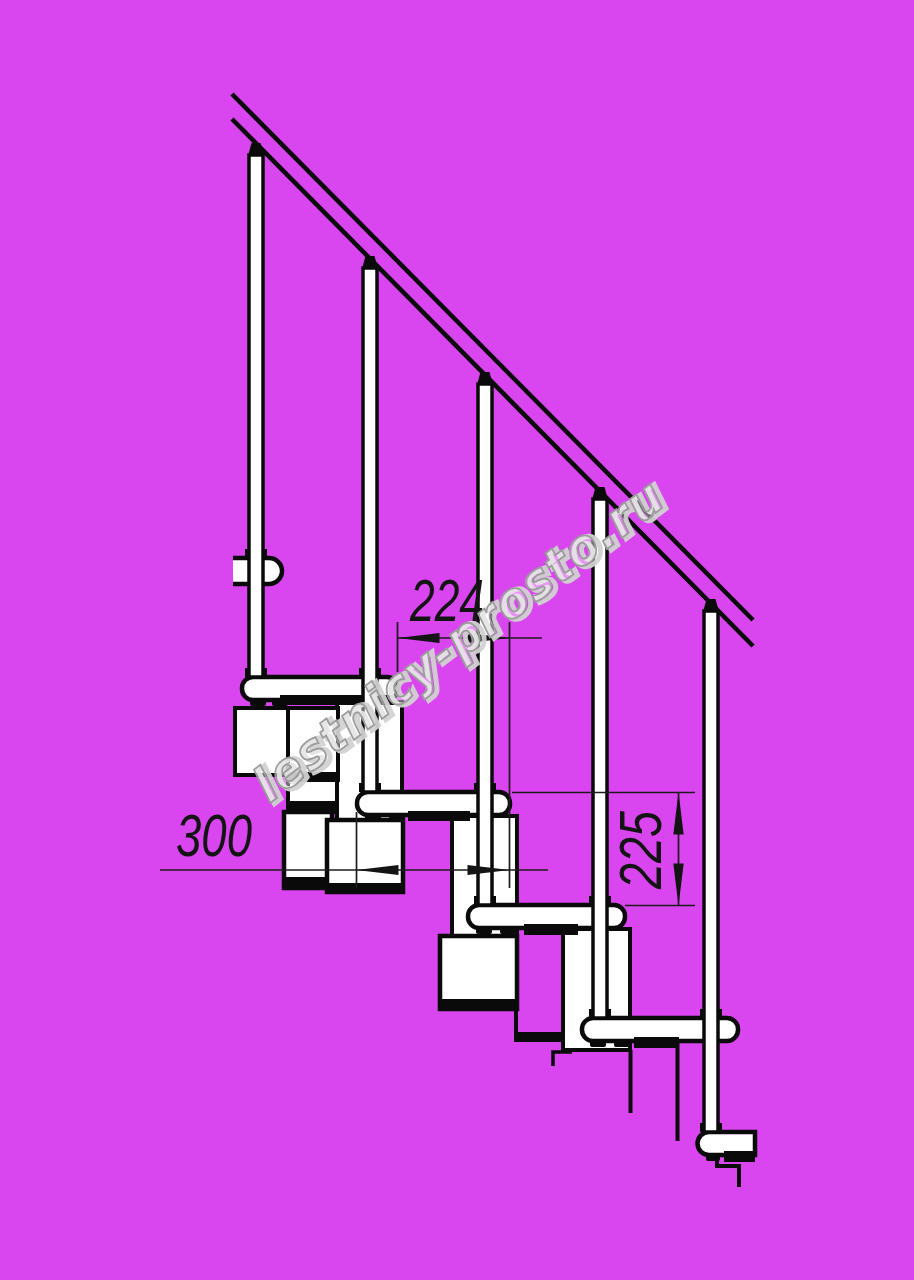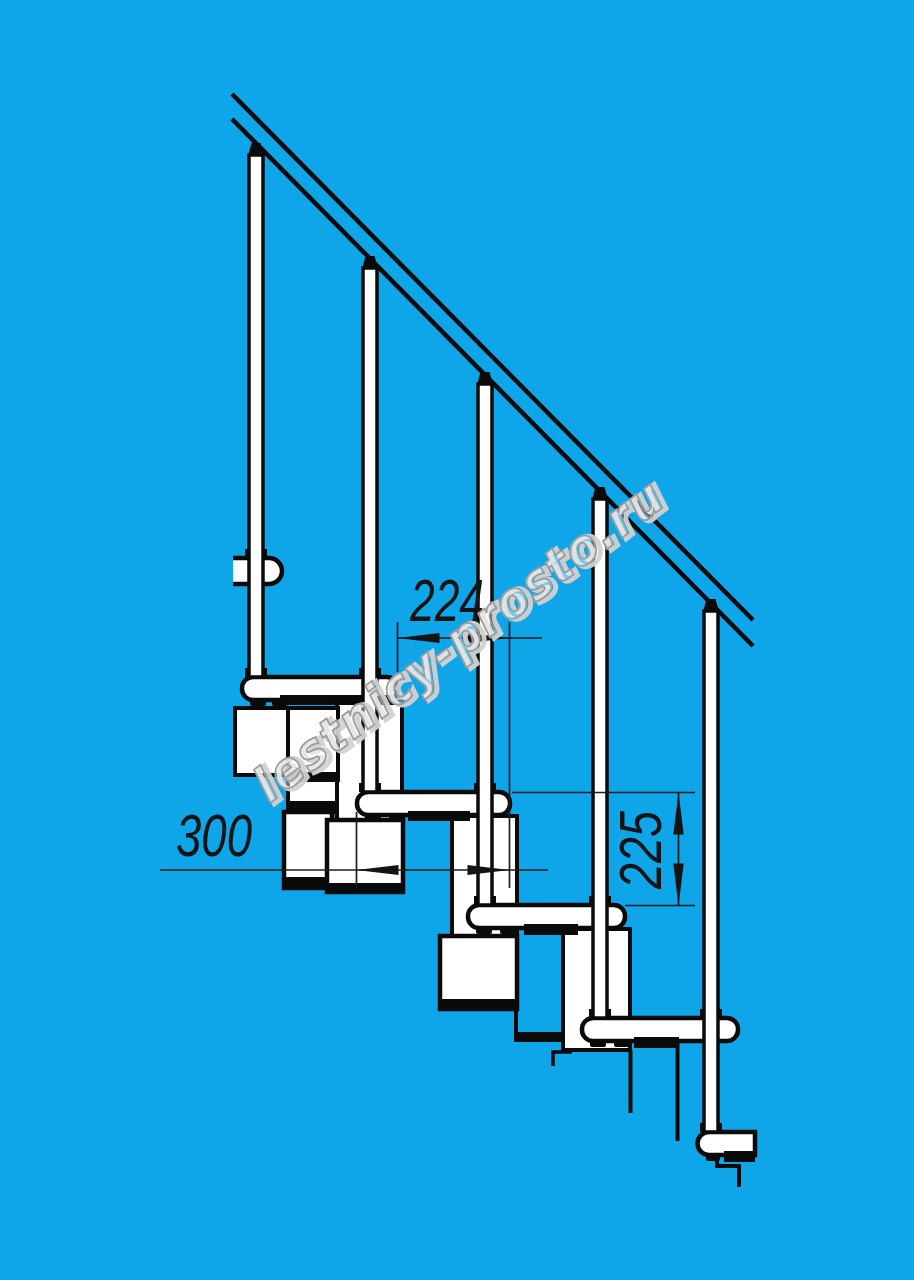--- a/index.html
+++ b/index.html
@@ -1,20 +1,20 @@
 <!DOCTYPE html>
 <html><head>
 <meta charset="utf-8">
 <style>
   html,body{margin:0;padding:0;}
   body{
     width:914px;height:1280px;background:#ffffff;overflow:hidden;
     font-family:"Liberation Sans",sans-serif;
   }
-  .canvas{position:relative;width:914px;height:1280px;background:#0ea5e9;}
+  .canvas{position:relative;width:914px;height:1280px;background:#d946ef;}
   svg{display:block;}
   .dim-text{
     font-family:"Liberation Sans",sans-serif;
     font-style:italic;
     font-size:60px;
     fill:#141414;
   }
   .wm-text{
     font-family:"DejaVu Sans","Liberation Sans",sans-serif;
     font-style:italic;

